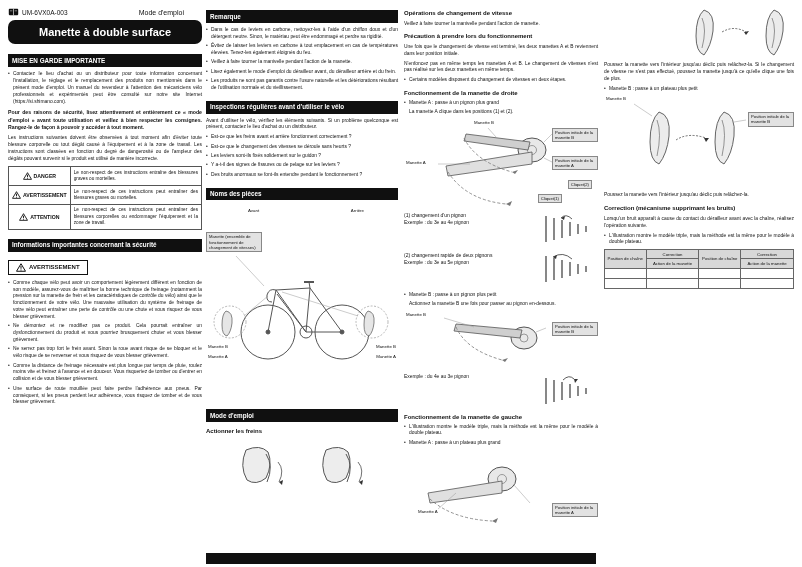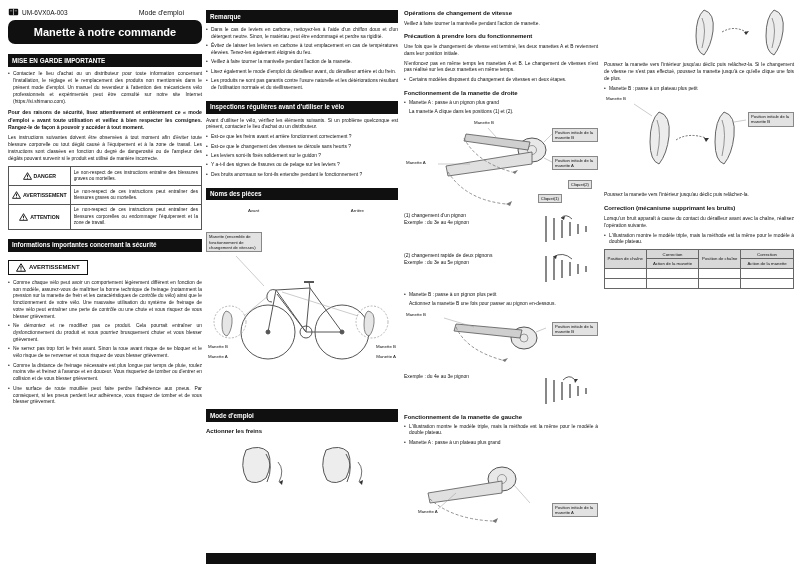--- a/index.html
+++ b/index.html
@@ -79,21 +79,21 @@
         <rect x="1" y="1" width="12" height="8" rx="1" fill="#101010"></rect>
         <line x1="7" y1="1" x2="7" y2="9" stroke="#fff" stroke-width="0.8"></line>
         <line x1="2.5" y1="3.5" x2="5.5" y2="3.5" stroke="#fff" stroke-width="0.6"></line>
         <line x1="8.5" y1="3.5" x2="11.5" y2="3.5" stroke="#fff" stroke-width="0.6"></line>
       </svg>
       <span>UM-6VX0A-003</span>
     </span>
     <span class="doc-type">Mode d'emploi</span>
   </div>
 
-  <div class="title-box">Manette à notre commande</div>
+  <div class="title-box">Manette à double surface</div>
 
   <div class="sec-bar">MISE EN GARDE IMPORTANTE</div>
   <div class="bullet">Contactez le lieu d'achat ou un distributeur pour toute information concernant l'installation, le réglage et le remplacement des produits non mentionnés dans le présent mode d'emploi. Un manuel du revendeur à l'attention des mécaniciens vélo professionnels et expérimentés peut être consulté sur notre site Internet (https://si.shimano.com).</div>
   <p class="bold-block">Pour des raisons de sécurité, lisez attentivement et entièrement ce « mode d'emploi » avant toute utilisation et veillez à bien respecter les consignes. Rangez-le de façon à pouvoir y accéder à tout moment.</p>
   <p class="body-text">Les instructions suivantes doivent être observées à tout moment afin d'éviter toute blessure corporelle ou tout dégât causé à l'équipement et à la zone de travail. Les instructions sont classées en fonction du degré de dangerosité ou de l'ampleur des dégâts pouvant survenir si le produit est utilisé de manière incorrecte.</p>
 
   <table class="hazard-table">
     <tbody>
         <tr>
       <td class="hz-label-cell">

